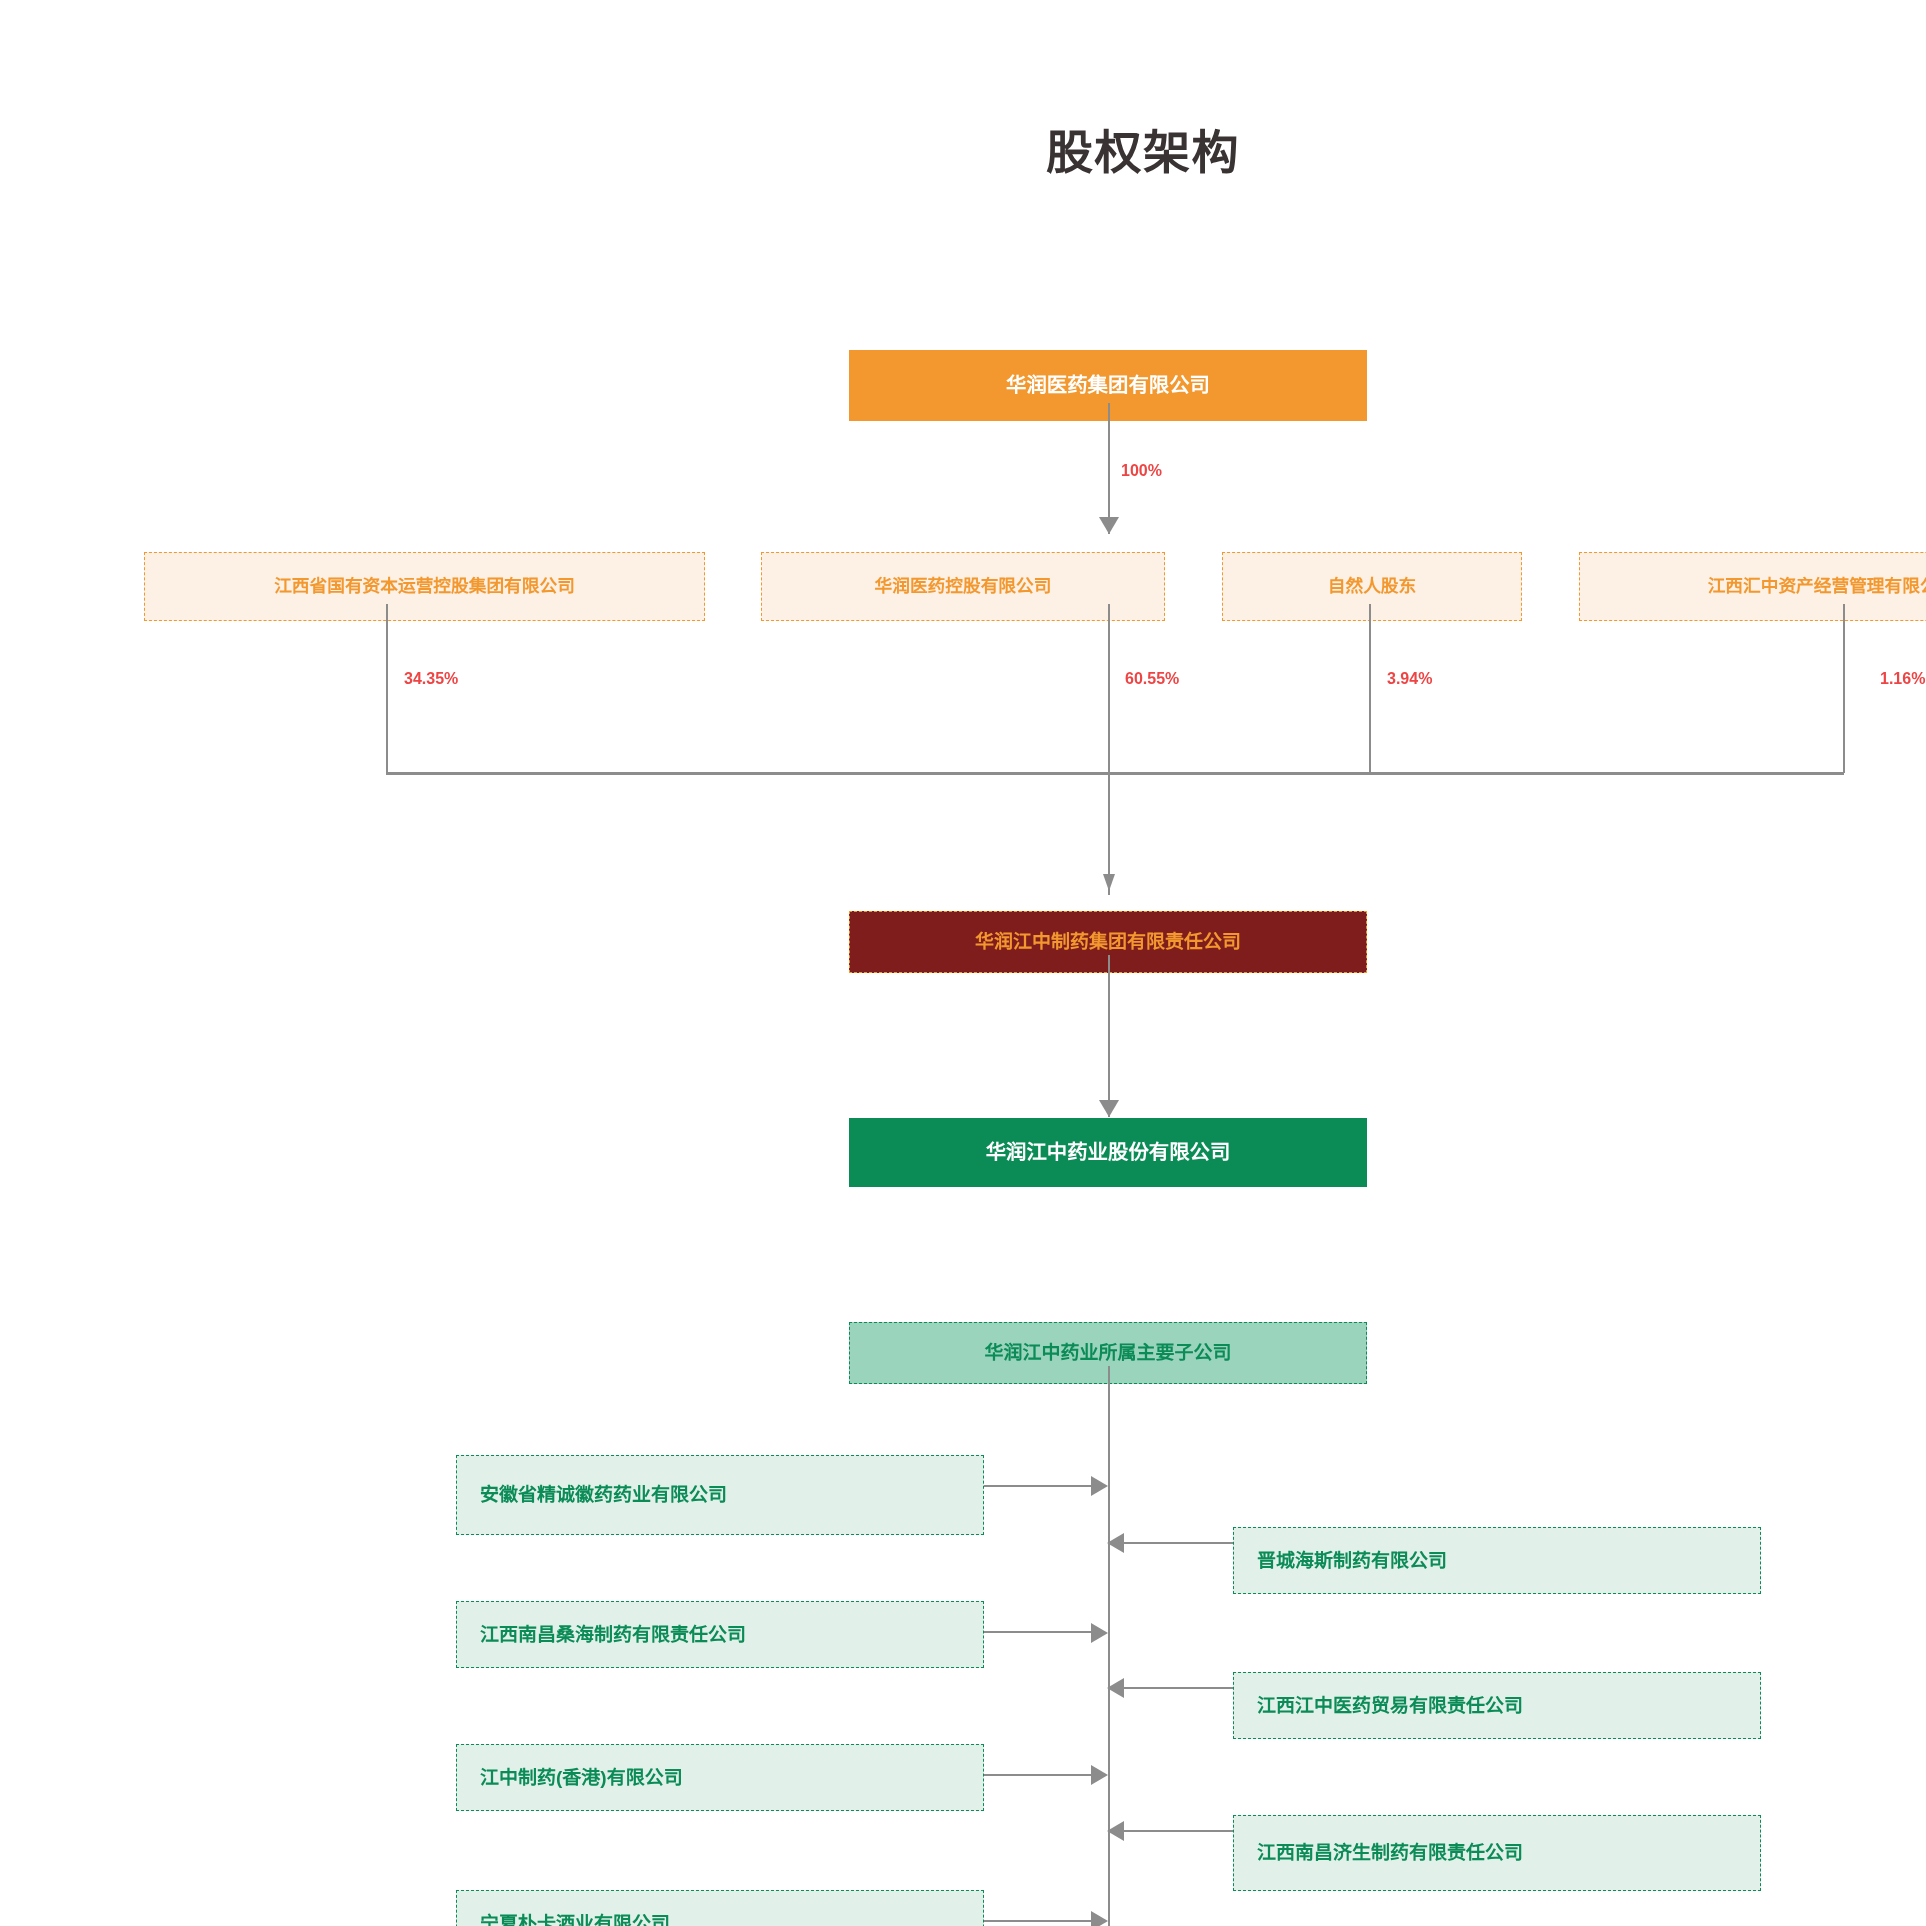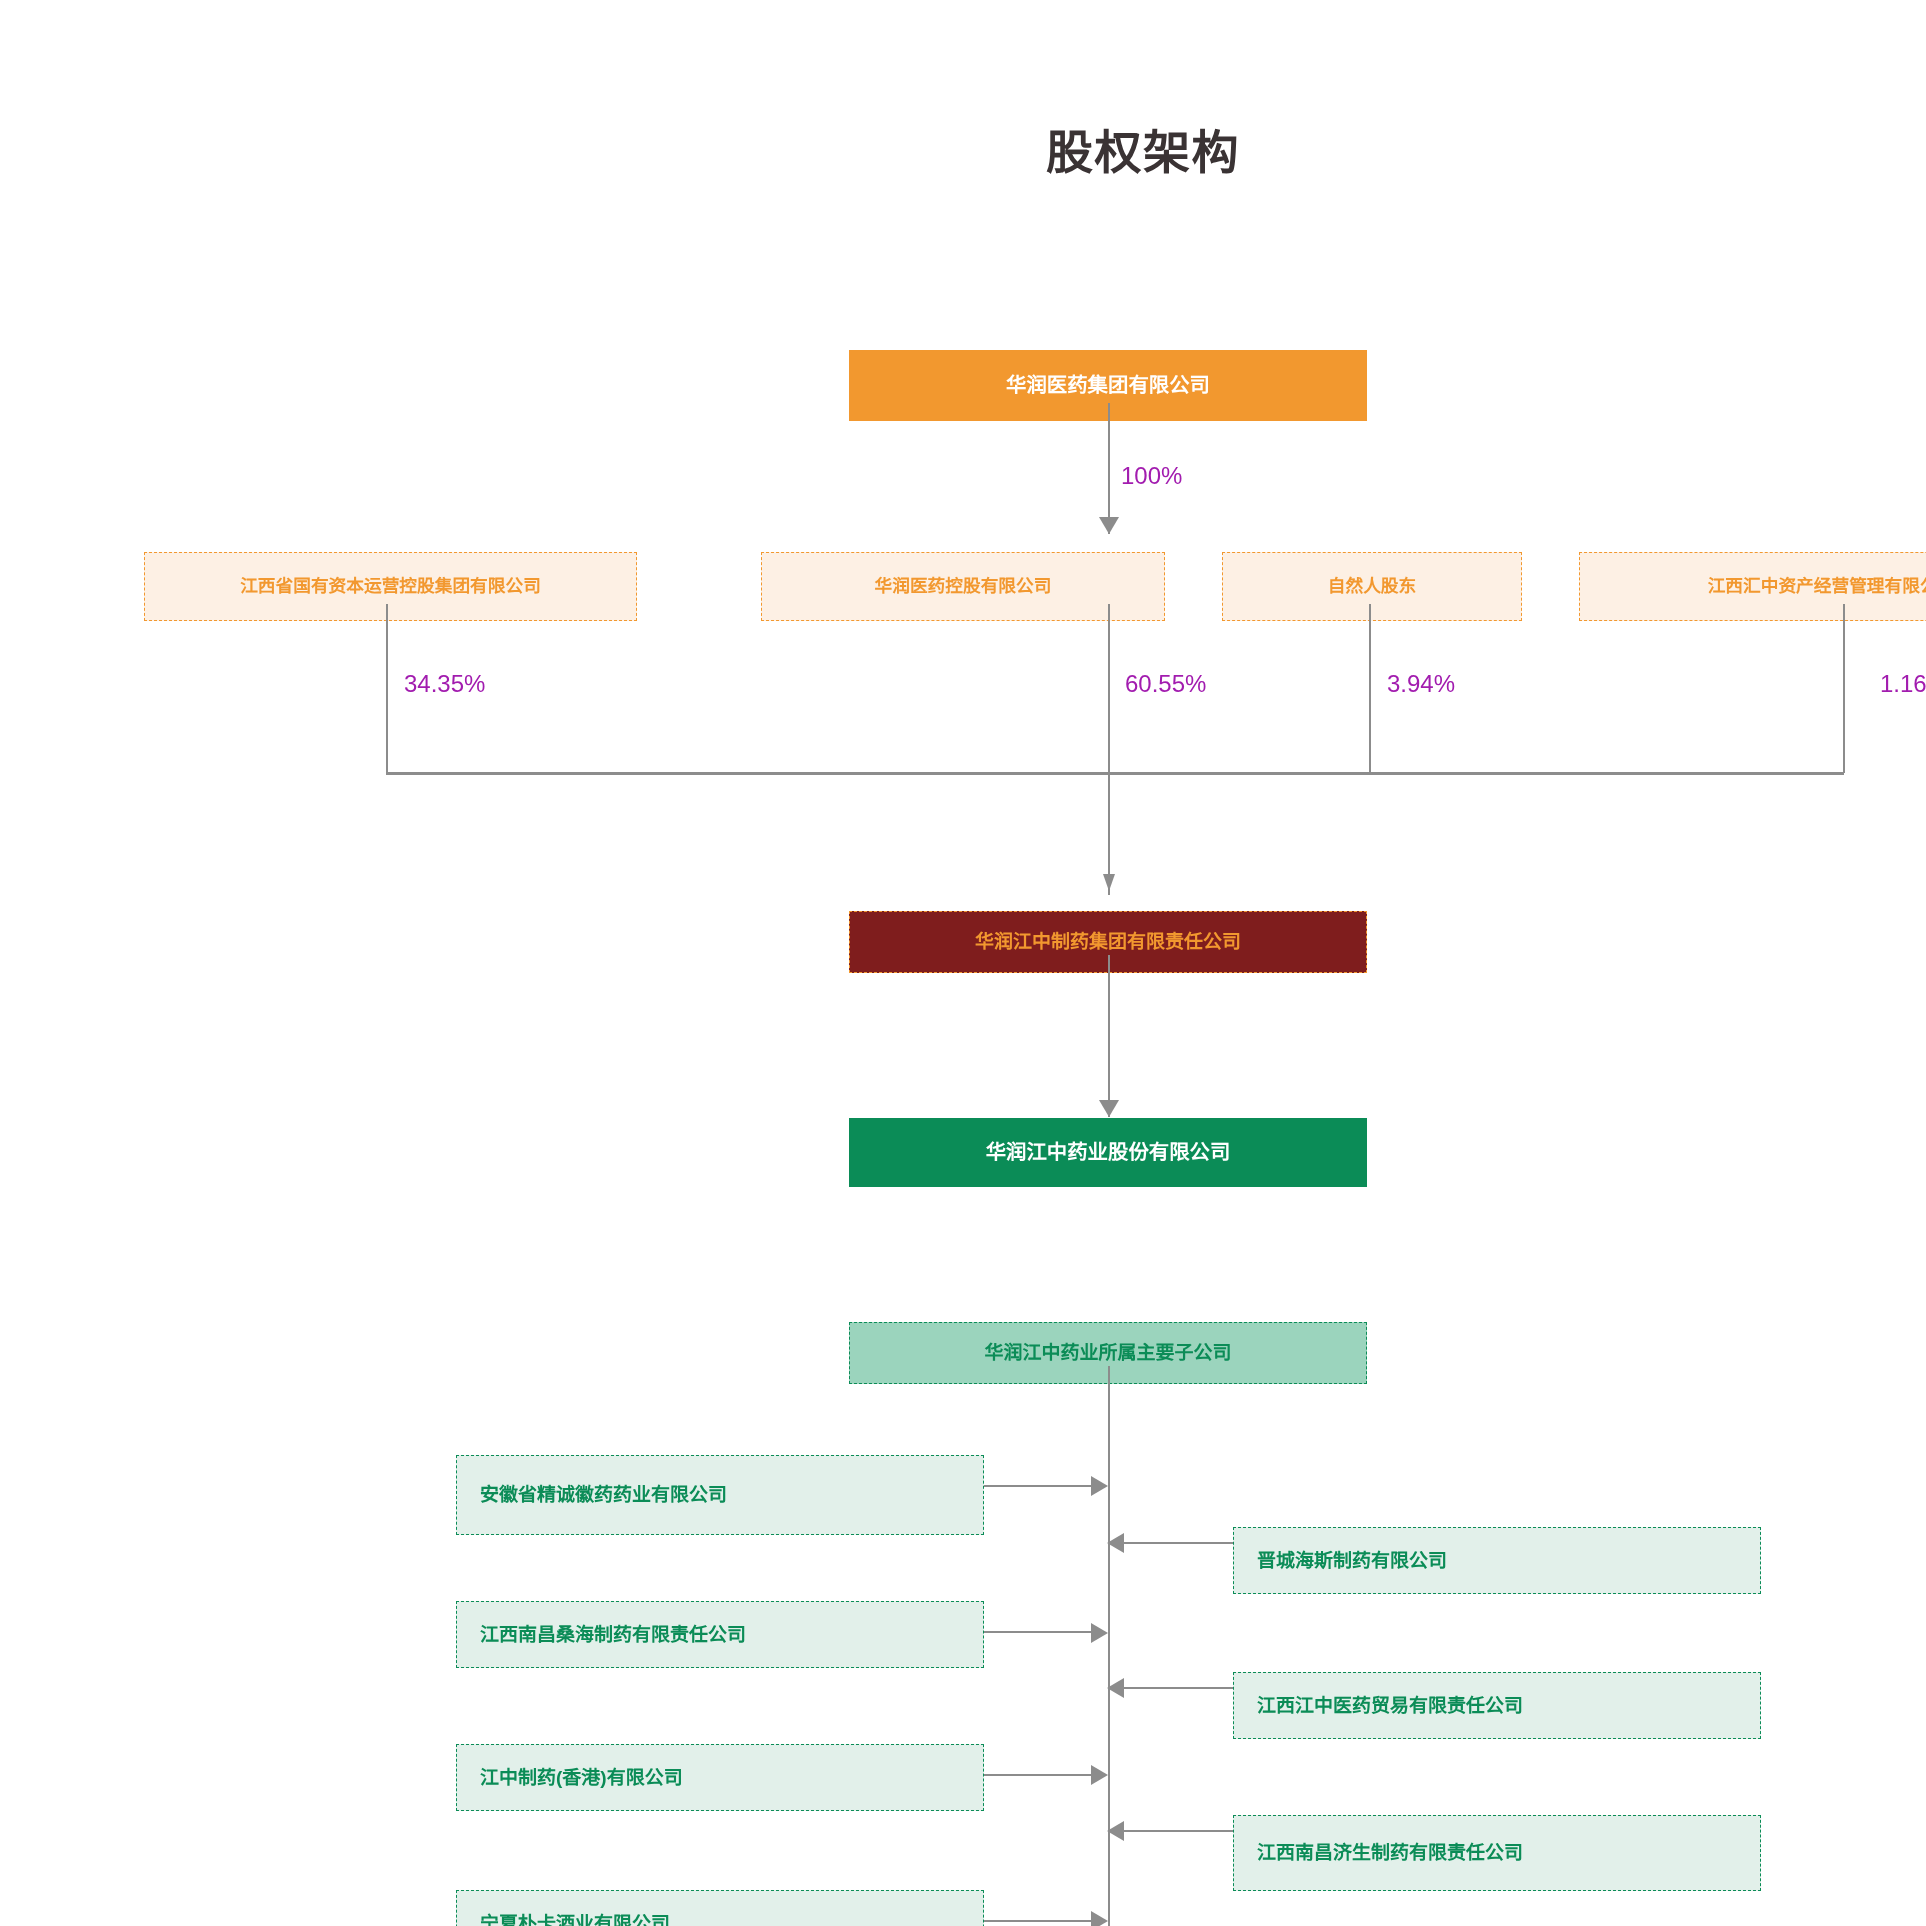--- a/index.html
+++ b/index.html
@@ -141,42 +141,42 @@
     width: 0;
     height: 0;
     border-top: 10px solid transparent;
     border-bottom: 10px solid transparent;
     border-right: 17px solid #8c8c8c;
   }
 
   
   .edge-label {
     position: absolute;
-    color: #a21caf;
-    font-size: 24px;
-    font-weight: normal;
+    color: #ef4444;
+    font-size: 16px;
+    font-weight: bold;
     white-space: nowrap;
   }
 </style>
 </head>
 <body>
 
 <div id="page">
 
   <div class="page-title">股权架构</div>
 
   <div class="node root" style="left:849px; top:332px; width:518px; height:71px;">
     <span>华润医药集团有限公司</span>
   </div>
 
   <div class="vline" style="left:1108px; top:403px; height:131px;"></div>
   <div class="arrow-down" style="left:1099px; top:517px;"></div>
   <div class="edge-label" style="left:1121px; top:462px;">100%</div>
 
-  <div class="node orange-dash" style="left:144px; top:534px; width:493px; height:69px;">
+  <div class="node orange-dash" style="left:144px; top:534px; width:561px; height:69px;">
     <span>江西省国有资本运营控股集团有限公司</span>
   </div>
 
   <div class="node orange-dash" style="left:761px; top:534px; width:404px; height:69px;">
     <span>华润医药控股有限公司</span>
   </div>
 
   <div class="node orange-dash" style="left:1222px; top:534px; width:300px; height:69px;">
     <span>自然人股东</span>
   </div>

